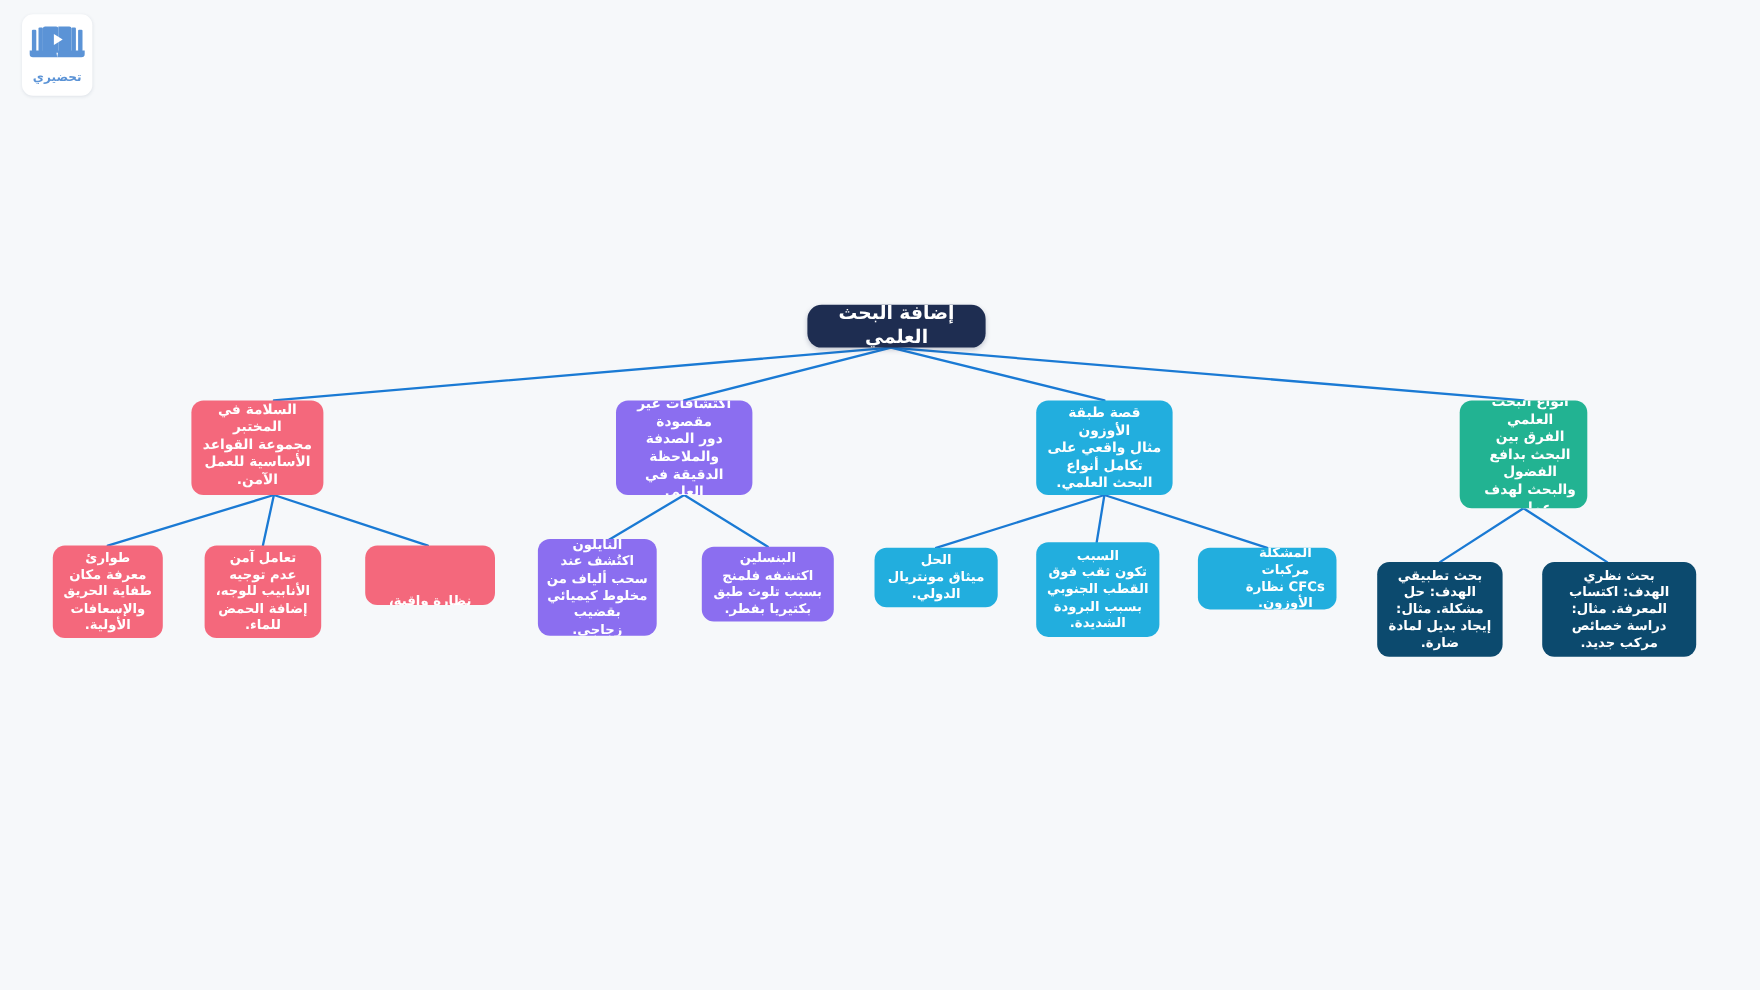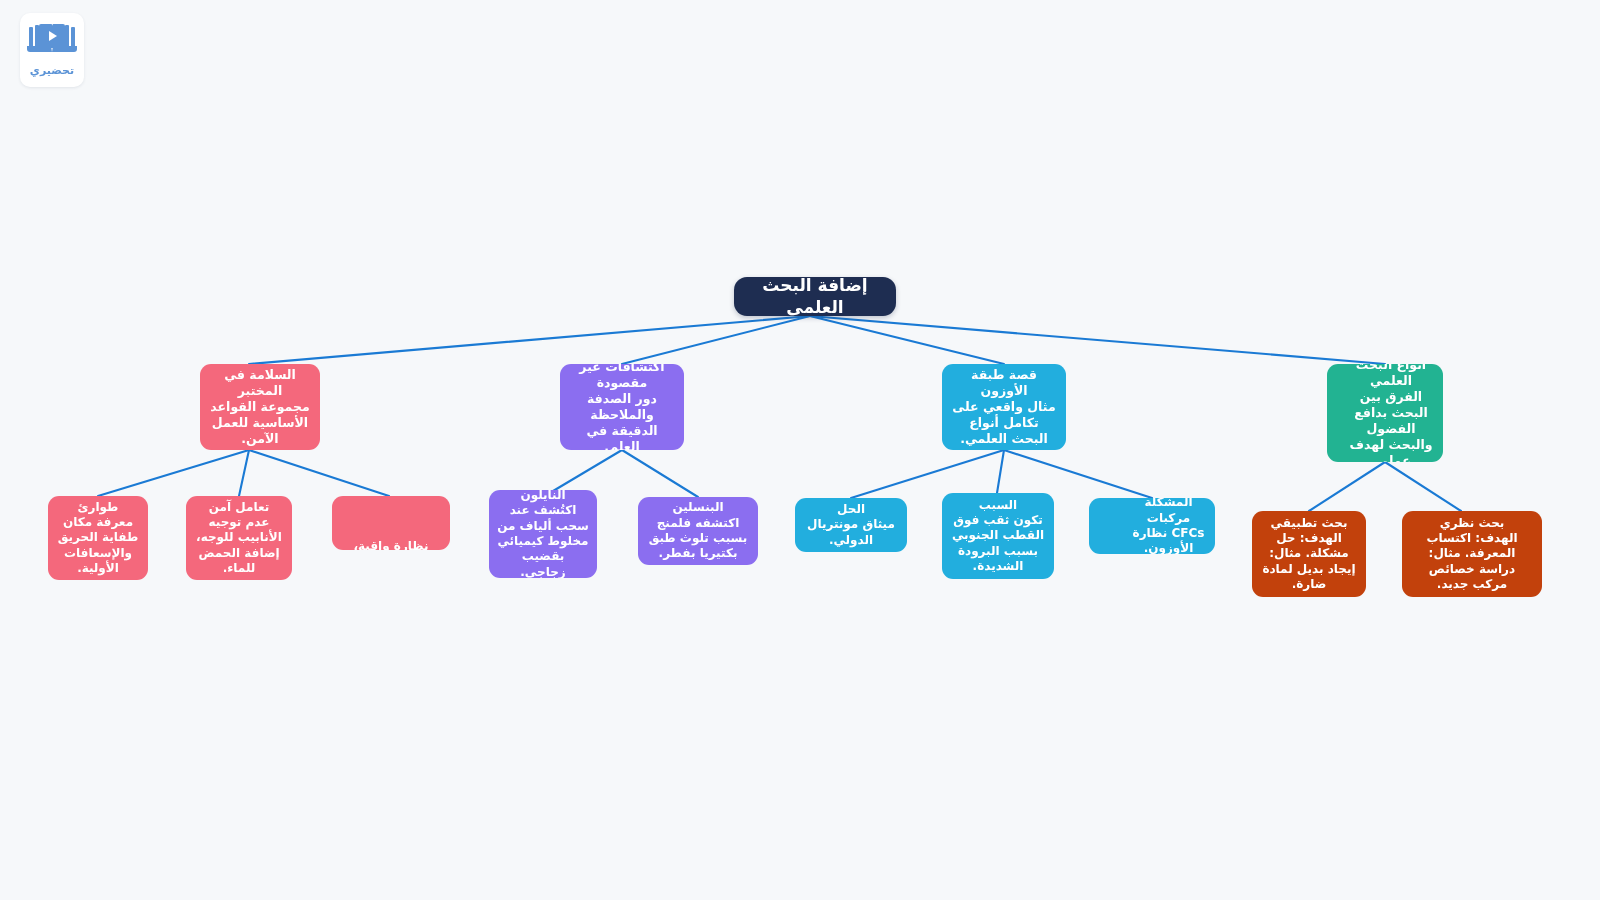--- a/index.html
+++ b/index.html
@@ -79,21 +79,21 @@
     padding: 10px 22px;
     box-shadow: 0 2px 5px rgba(30,45,81,0.25);
   }
   .node.branch { font-size: 12.5px; }
   .node.leaf   { font-size: 12px; }
 
   .c-pink   { background: #f4687c; }
   .c-purple { background: #8b6ef0; justify-content: center; }
   .c-cyan   { background: #22aede; }
   .c-green  { background: #22b392; padding-left: 20px; }
-  .c-teal2  { background: #c2410c; }
+  .c-teal2  { background: #0c4a6e; }
 </style>
 </head>
 <body>
 
 <div id="canvas">
 
   <div class="logo-wrap">
     <div class="logo-book">
       <svg width="52" height="40" viewBox="0 0 52 40" aria-hidden="true">
         <g fill="#5b93d6">
@@ -133,21 +133,21 @@
 
       <line x1="1385" y1="462" x2="1309" y2="511"></line>
       <line x1="1385" y1="462" x2="1461" y2="511"></line>
     </g>
   </svg>
 
   <div class="node root" style="left:734px; top:277px; width:162px; height:39px;">
     <span class="t">إضافة البحث العلمي</span>
   </div>
 
-  <div class="node branch c-pink" style="left:200px; top:364px; width:120px; height:86px;">
+  <div class="node branch c-pink" style="left:174px; top:364px; width:120px; height:86px;justify-content:flex-end;">
     <span class="t">السلامة في المختبر</span>
     <span class="d">مجموعة القواعد الأساسية للعمل الآمن.</span>
   </div>
   <div class="node leaf c-pink" style="left:332px; top:496px; width:118px; height:54px;gap:48px;">
     <span class="t">حماية شخصية</span>
     <span class="d">نظارة واقية، معطف، قفازات.</span>
   </div>
   <div class="node leaf c-pink" style="left:186px; top:496px; width:106px; height:84px;">
     <span class="t">تعامل آمن</span>
     <span class="d">عدم توجيه الأنابيب للوجه، إضافة الحمض للماء.</span>

